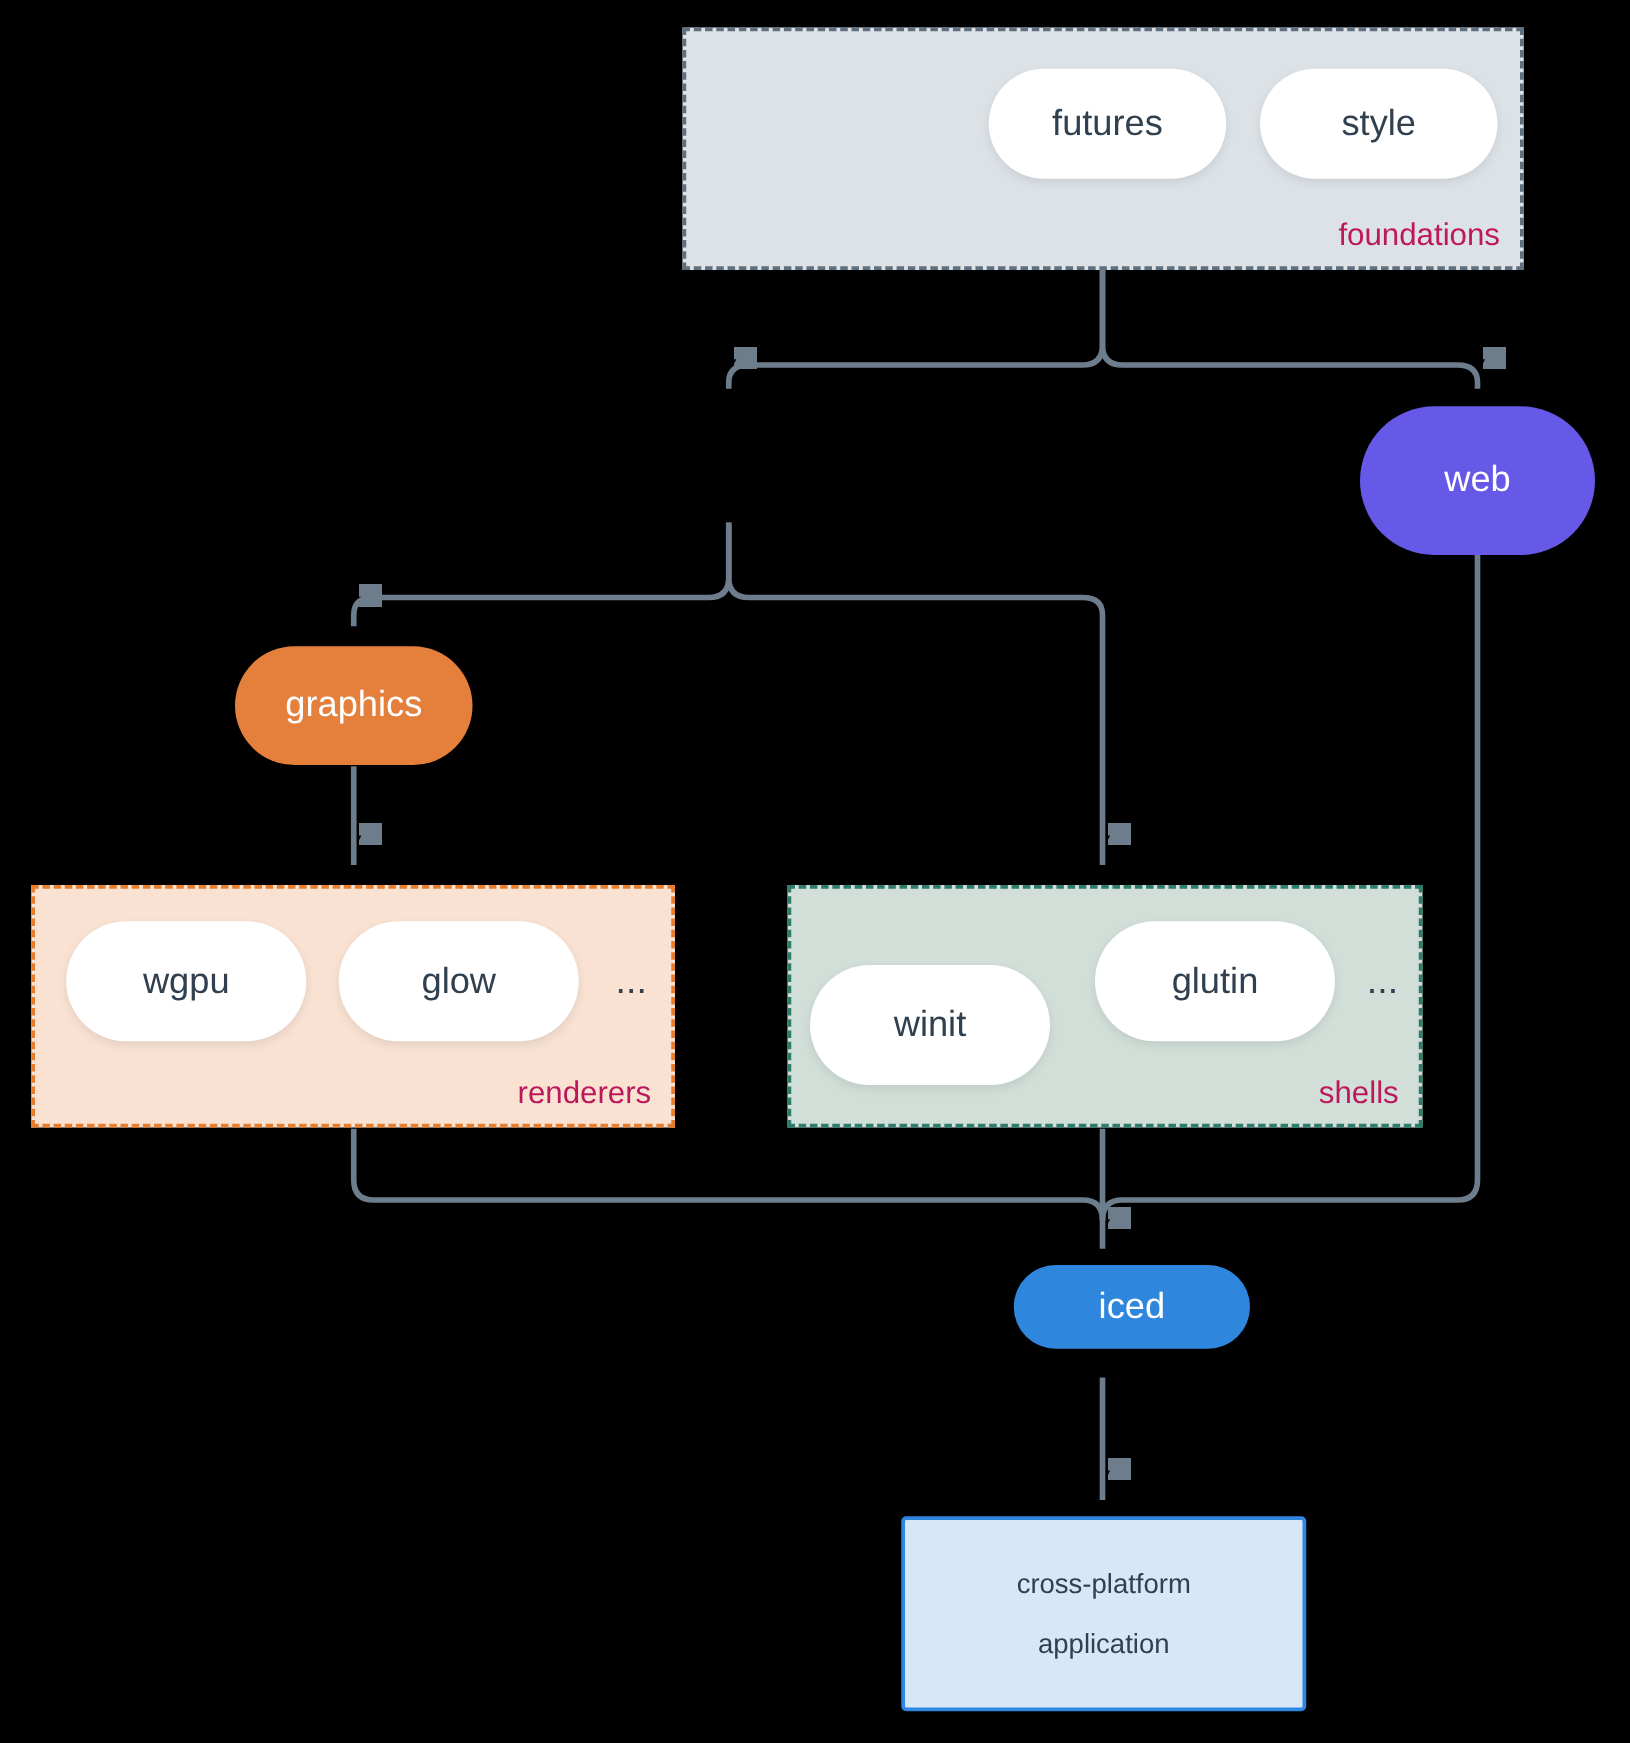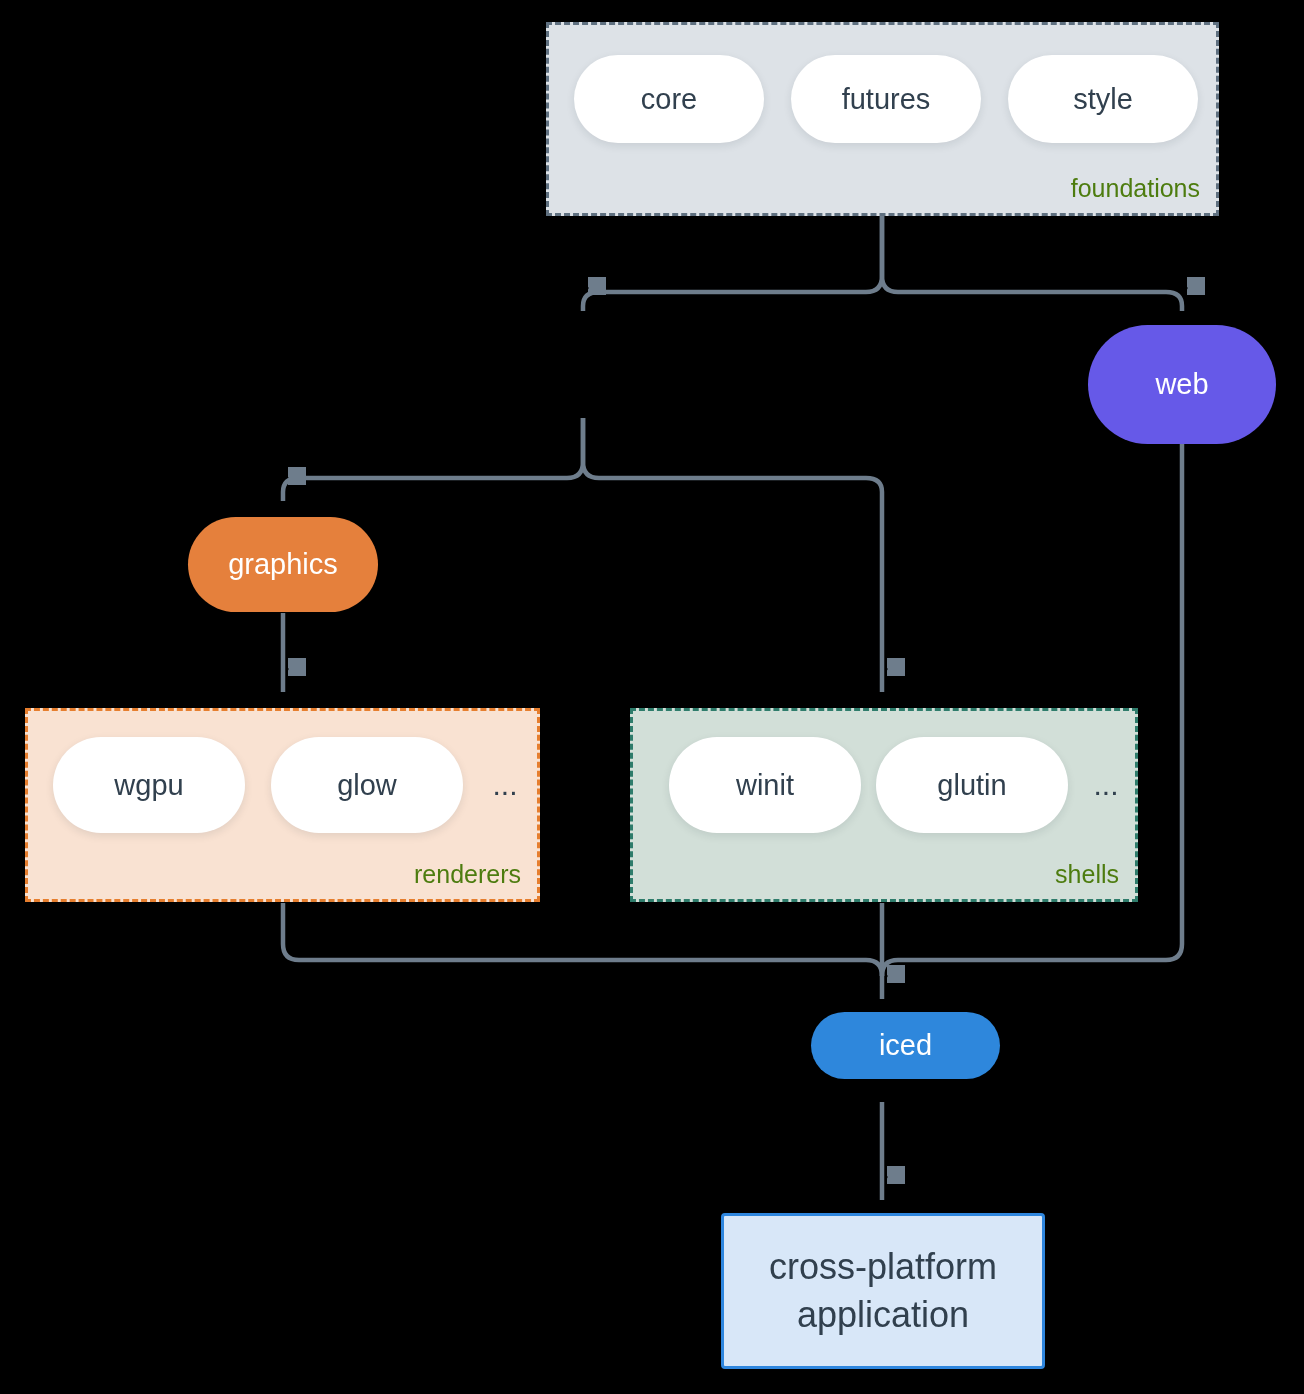--- a/index.html
+++ b/index.html
@@ -37,41 +37,41 @@
   }
   .group.shells {
     left: 630px; top: 708px; width: 508px; height: 194px;
     background: #d2dfd8;
     border: 3px dashed #2e7c6b;
   }
   .group-label {
     position: absolute;
     right: 16px; bottom: 10px;
     font-size: 25px;
-    color: #4d7c0f;
+    color: #be185d;
   }
   .pill {
     position: absolute;
     display: flex;
     align-items: center;
     justify-content: center;
     background: #ffffff;
     border-radius: 60px;
     color: #31404e;
     font-size: 29px;
     box-shadow: 0 3px 8px rgba(20, 35, 48, 0.10);
   }
   .group.foundations .pill { width: 190px; height: 88px; top: 30px; }
   .pill.p-core    { left: 25px; }
   .pill.p-futures { left: 242px; }
   .pill.p-style   { left: 459px; }
   .group.renderers .pill, .group.shells .pill { width: 192px; height: 96px; top: 26px; }
   .pill.p-wgpu   { left: 25px; }
   .pill.p-glow   { left: 243px; }
-  .pill.p-winit  { left: 36px; }
+  .pill.p-winit  { left: 15px; margin-top: 35px; }
   .pill.p-glutin { left: 243px; }
   .ellipsis {
     position: absolute;
     top: 26px;
     width: 70px; height: 96px;
     display: flex;
     align-items: center;
     justify-content: center;
     font-size: 30px;
     color: #31404e;
@@ -97,21 +97,21 @@
     width: 324px; height: 156px;
     box-sizing: border-box;
     background: #d8e7f8;
     border: 3px solid #2e86de;
     border-radius: 4px;
     display: flex;
     flex-direction: column;
     align-items: center;
     justify-content: center;
     color: #31404e;
-    font-size: 36px;
+    font-size: 22px;
     line-height: 48px;
   }
 </style>
 </head>
 <body>
 
 <div class="canvas">
 
   <svg class="wires" viewBox="0 0 1304 1394" xmlns="http://www.w3.org/2000/svg">
     <defs>
@@ -124,21 +124,20 @@
     <path d="M583,418 V462 Q583,478 567,478 H299 Q283,478 283,492 V501" marker-end="url(#arrow)"></path>
     <path d="M583,418 V462 Q583,478 599,478 H866 Q882,478 882,492 V692" marker-end="url(#arrow)"></path>
     <path d="M283,613 V692" marker-end="url(#arrow)"></path>
     <path d="M283,903 V944 Q283,960 299,960 H866 Q882,960 882,976"></path>
     <path d="M1182,418 V944 Q1182,960 1166,960 H898 Q882,960 882,976"></path>
     <path d="M882,903 V999" marker-end="url(#arrow)"></path>
     <path d="M882,1102 V1200" marker-end="url(#arrow)"></path>
   </svg>
 
   <section class="group foundations">
-    <div class="pill p-core">core</div>
     <div class="pill p-futures">futures</div>
     <div class="pill p-style">style</div>
     <div class="group-label">foundations</div>
   </section>
 
   <div class="node web">web</div>
   <div class="node graphics">graphics</div>
 
   <section class="group renderers">
     <div class="pill p-glow">glow</div>

